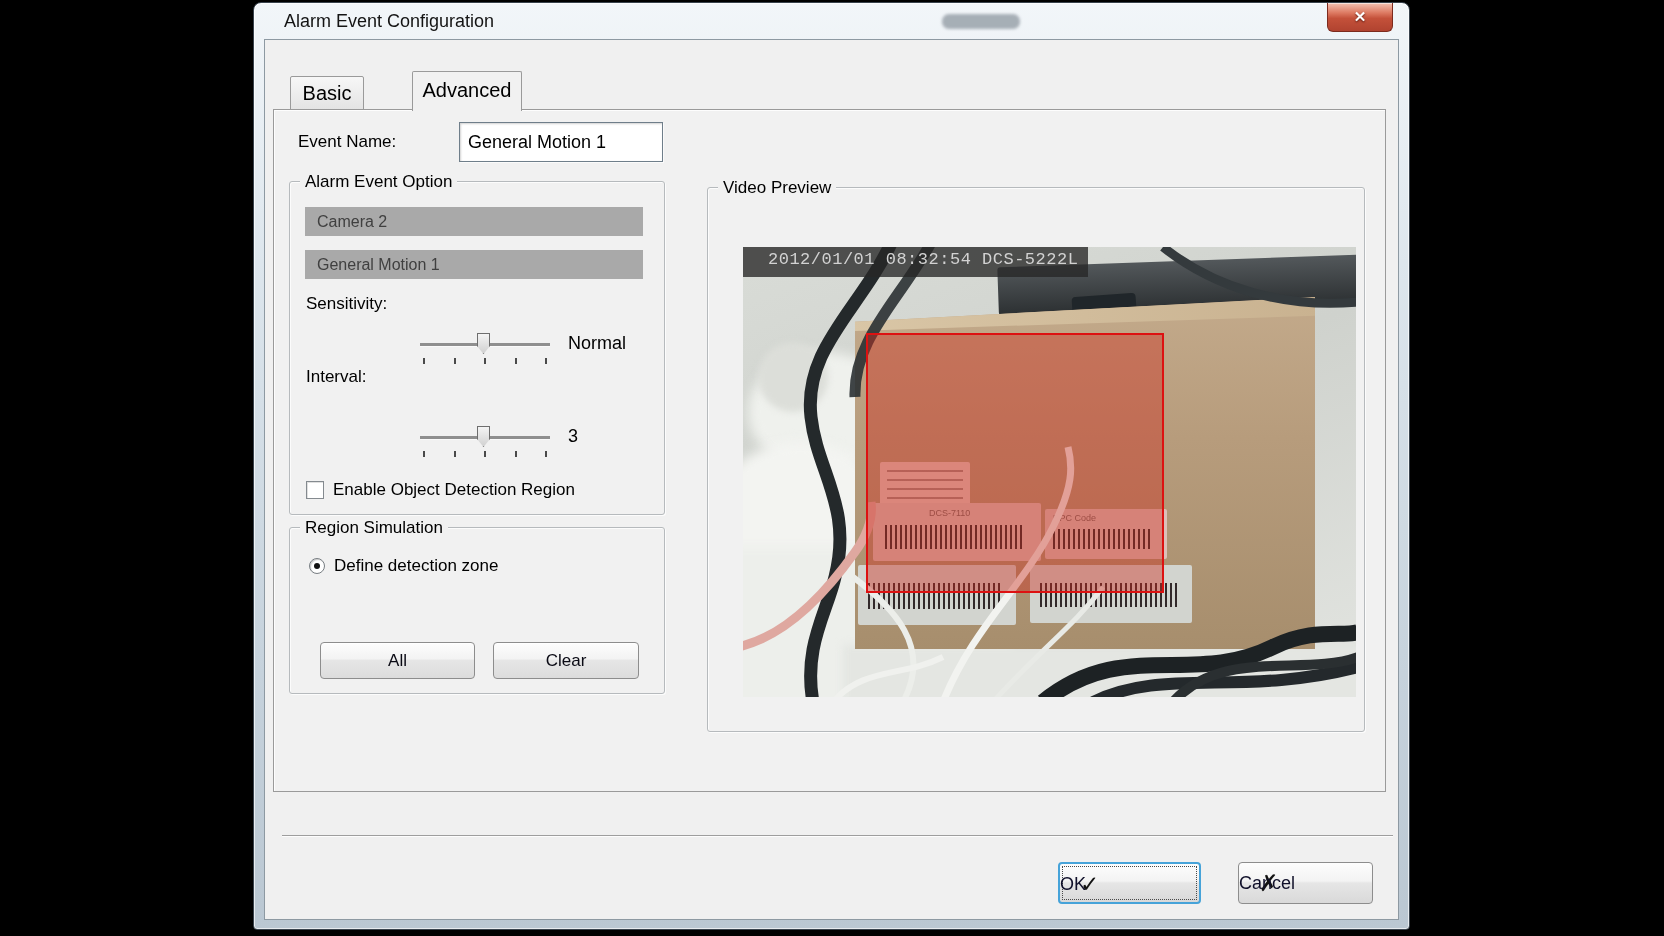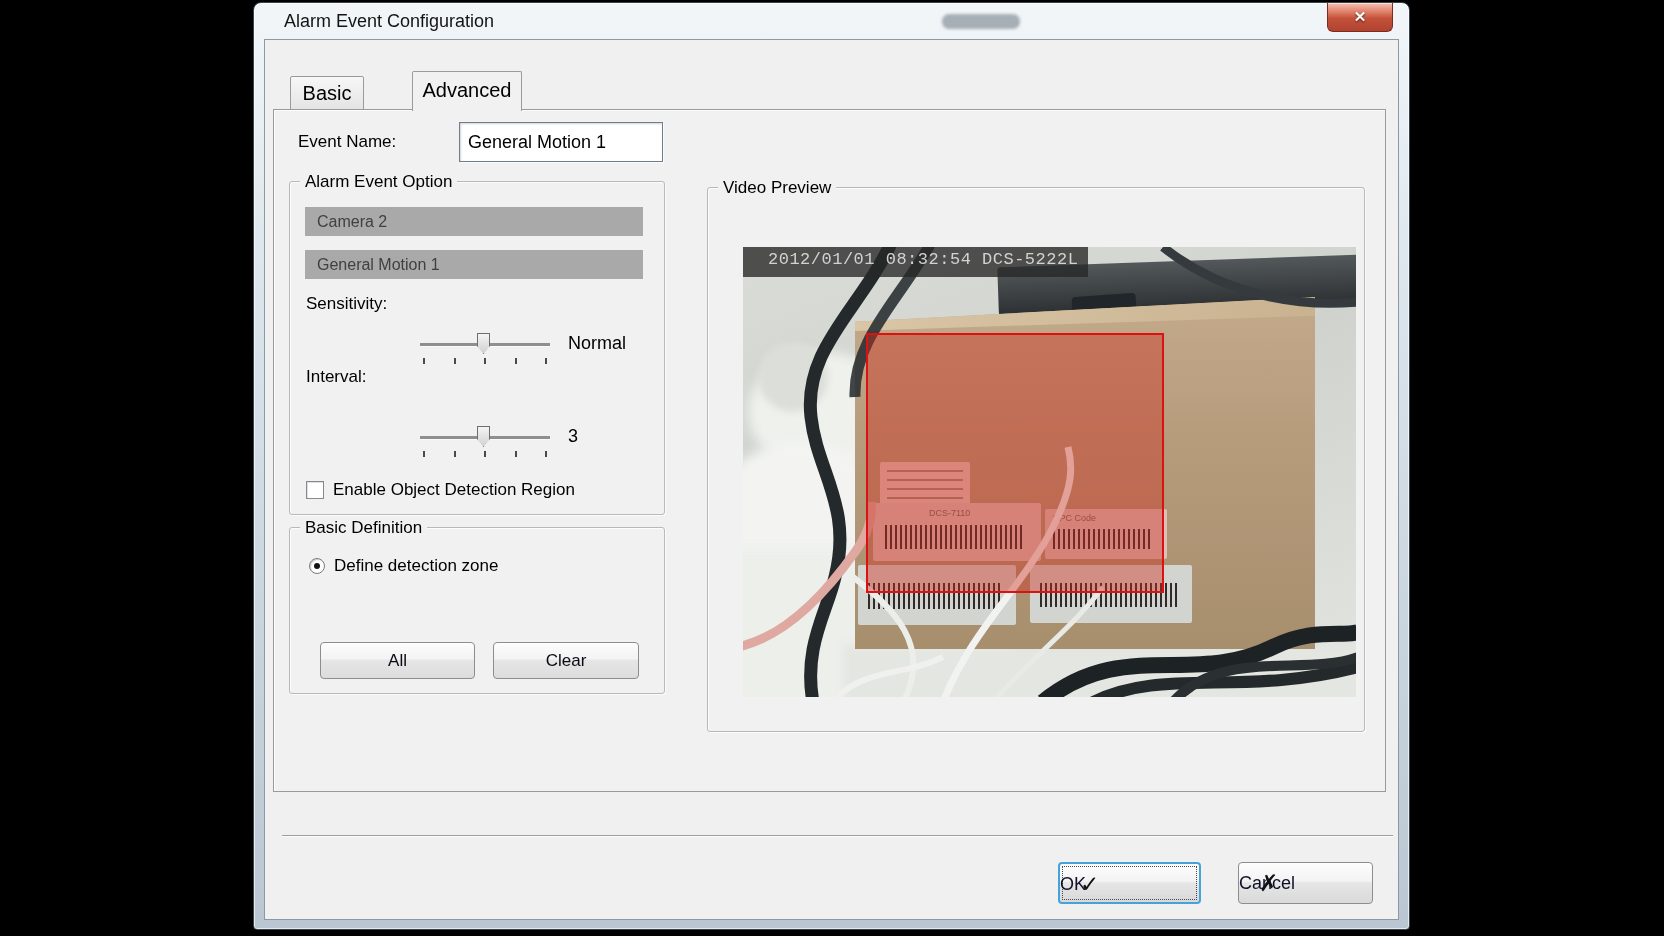--- a/index.html
+++ b/index.html
@@ -181,21 +181,21 @@
                 <i></i>
               </div>
           </div>
           <div class="lbl" style="left:278px; top:240px; line-height:28px; font-size:18px;">3</div>
 
           <div class="checkbox" style="left:16px; top:299px;"></div>
           <div class="lbl" style="left:43px; top:297px; line-height:22px;">Enable Object Detection Region</div>
         </div>
 
         <div class="groupbox" style="left:15px; top:417px; width:376px; height:167px;">
-          <div class="legend">Basic Definition</div>
+          <div class="legend">Region Simulation</div>
 
           <div class="radio" style="left:19px; top:30px;">
             <div class="dot"></div>
           </div>
           <div class="lbl" style="left:44px; top:27px; line-height:22px;">Define detection zone</div>
 
           <div class="btn" style="left:30px; top:114px; width:155px; height:37px; line-height:35px;">All</div>
           <div class="btn" style="left:203px; top:114px; width:146px; height:37px; line-height:35px;">Clear</div>
         </div>
 

